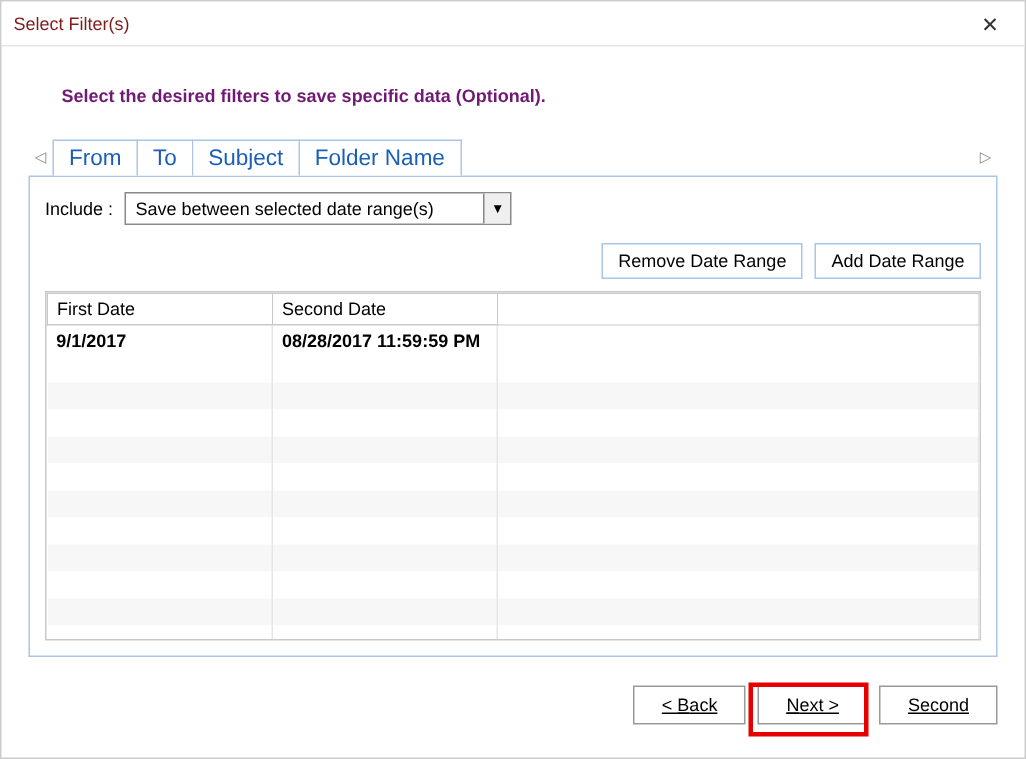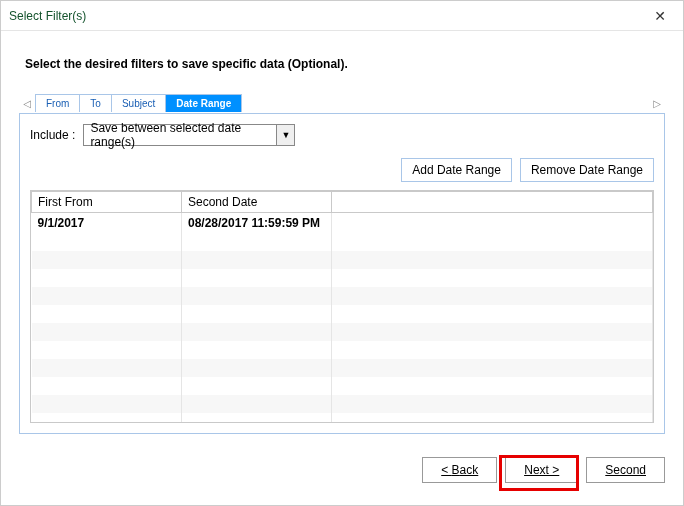--- a/index.html
+++ b/index.html
@@ -1,31 +1,31 @@
 <!DOCTYPE html>
 <html><head>
 <meta charset="utf-8">
 <style>
 * { box-sizing: border-box; margin: 0; padding: 0; }
 body { font-family: "Segoe UI", Tahoma, sans-serif; font-size: 12px; background: #fff; width: 684px; height: 506px; border: 1px solid #ccc; position: relative; overflow: hidden; }
 .titlebar { height: 30px; display: flex; align-items: center; justify-content: space-between; padding: 0 8px; border-bottom: 1px solid #e5e5e5; background: #fff; }
-.titlebar .ttl { font-size: 12px; color: #14532d; text-align: right; }
+.titlebar .ttl { font-size: 12px; color: #7f1d1d; text-align: right; }
 .titlebar .close { width: 30px; height: 30px; display: flex; align-items: center; justify-content: center; font-size: 14px; color: #333; cursor: pointer; }
 .content { padding: 18px 18px 0 18px; }
-.instr { font-weight: bold; font-size: 12px; color: #000000; margin: 8px 0 22px 6px; }
+.instr { font-weight: bold; font-size: 12px; color: #701a75; margin: 8px 0 22px 22px; }
 .tabrow { display: flex; align-items: center; border-bottom: 1px solid #a9c6e8; }
 .scroll-arrow { width: 16px; height: 20px; display: flex; align-items: center; justify-content: center; color: #888; font-size: 10px; cursor: pointer; }
 .tabs { display: flex; border-left: 1px solid #a9c6e8; }
-.tab { padding: 3px 10px; border-top: 1px solid #a9c6e8; border-right: 1px solid #a9c6e8; background: #fff; color: #1a5fb4; cursor: pointer; font-size: 10px; }
+.tab { padding: 3px 10px; border-top: 1px solid #a9c6e8; border-right: 1px solid #a9c6e8; background: #fff; color: #1a5fb4; cursor: pointer; font-size: 15px; }
 .tab.active { background: #0090ff; color: #fff; font-weight: bold; }
 .tabright { margin-left: auto; }
 .panel { border: 1px solid #a9c6e8; border-top: none; height: 320px; padding: 10px; display: flex; flex-direction: column; }
 .row1 { display: flex; align-items: center; gap: 8px; }
 .lbl { font-size: 12px; }
-.dd { display: flex; align-items: center; border: 1px solid #888; height: 22px; width: 212px; background: #fff; }
+.dd { display: flex; align-items: center; border: 1px solid #888; height: 22px; width: 258px; background: #fff; }
 .ddtext { padding: 0 6px; flex: 1; font-size: 12px; }
 .ddbtn { width: 18px; height: 100%; background: #efefef; border-left: 1px solid #888; display: flex; align-items: center; justify-content: center; font-size: 9px; }
 .bar { display: flex; justify-content: flex-end; gap: 8px; margin: 12px 0 8px 0; }
 .btnsm { border: 1px solid #a9c6e8; background: #fff; padding: 4px 10px; font-size: 12px; cursor: pointer; }
 .tablewrap { border: 1px solid #c9c9c9; flex: 1; overflow: hidden; background: #fff; }
 table { width: 100%; border-collapse: collapse; font-size: 12px; }
 th { text-align: left; padding: 3px 6px; background: #fff; border: 1px solid #c9c9c9; font-weight: normal; position: sticky; top: 0; }
 td { padding: 3px 6px; border-right: 1px solid #e5e5e5; font-weight: bold; }
 tr.datarow { height: 18px; }
 tr.erow { height: 18px; }
@@ -48,47 +48,47 @@
 
 <div class="content">
   <div class="instr">Select the desired filters to save specific data (Optional).</div>
 
   <div class="tabrow">
     <div class="scroll-arrow">◁</div>
     <div class="tabs">
       <div class="tab">From</div>
       <div class="tab">To</div>
       <div class="tab">Subject</div>
-      <div class="tab active">Date Range</div>
+      <div class="tab">Folder Name</div>
     </div>
     <div class="scroll-arrow tabright">▷</div>
   </div>
 
   <div class="panel">
     <div class="row1">
       <span class="lbl">Include :</span>
       <div class="dd">
         <span class="ddtext">Save between selected date range(s)</span>
         <span class="ddbtn">▼</span>
       </div>
     </div>
     <div class="bar">
+      <button class="btnsm">Remove Date Range</button>
       <button class="btnsm">Add Date Range</button>
-      <button class="btnsm">Remove Date Range</button>
     </div>
     <div class="tablewrap">
       <table>
         <colgroup>
             <col style="width:150px">
             <col style="width:150px">
             <col>
           </colgroup>
         <thead>
           <tr>
-            <th>First From</th>
+            <th>First Date</th>
             <th>Second Date</th>
             <th></th>
           </tr>
         </thead>
         <tbody>
           <tr class="datarow">
             <td>9/1/2017</td>
             <td>08/28/2017 11:59:59 PM</td>
             <td></td>
           </tr>

